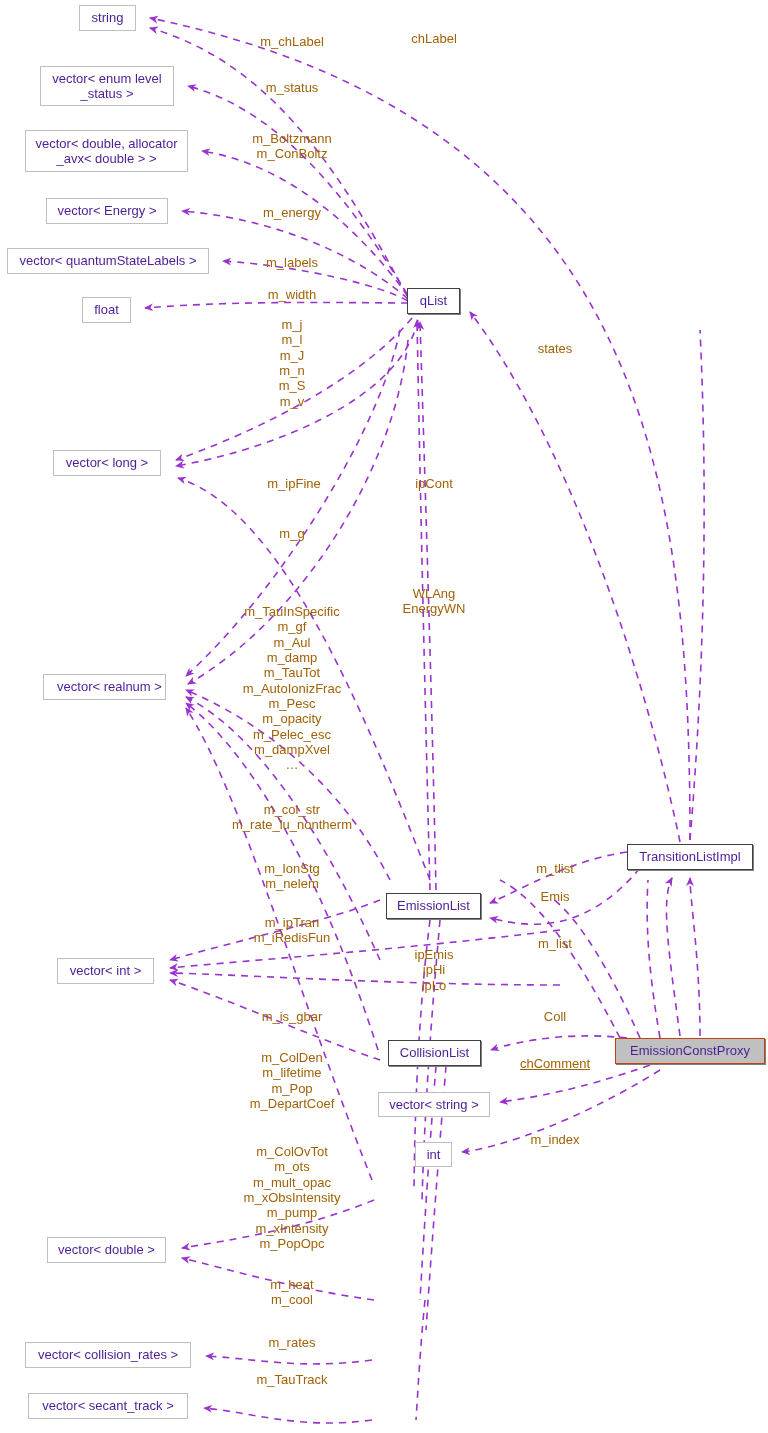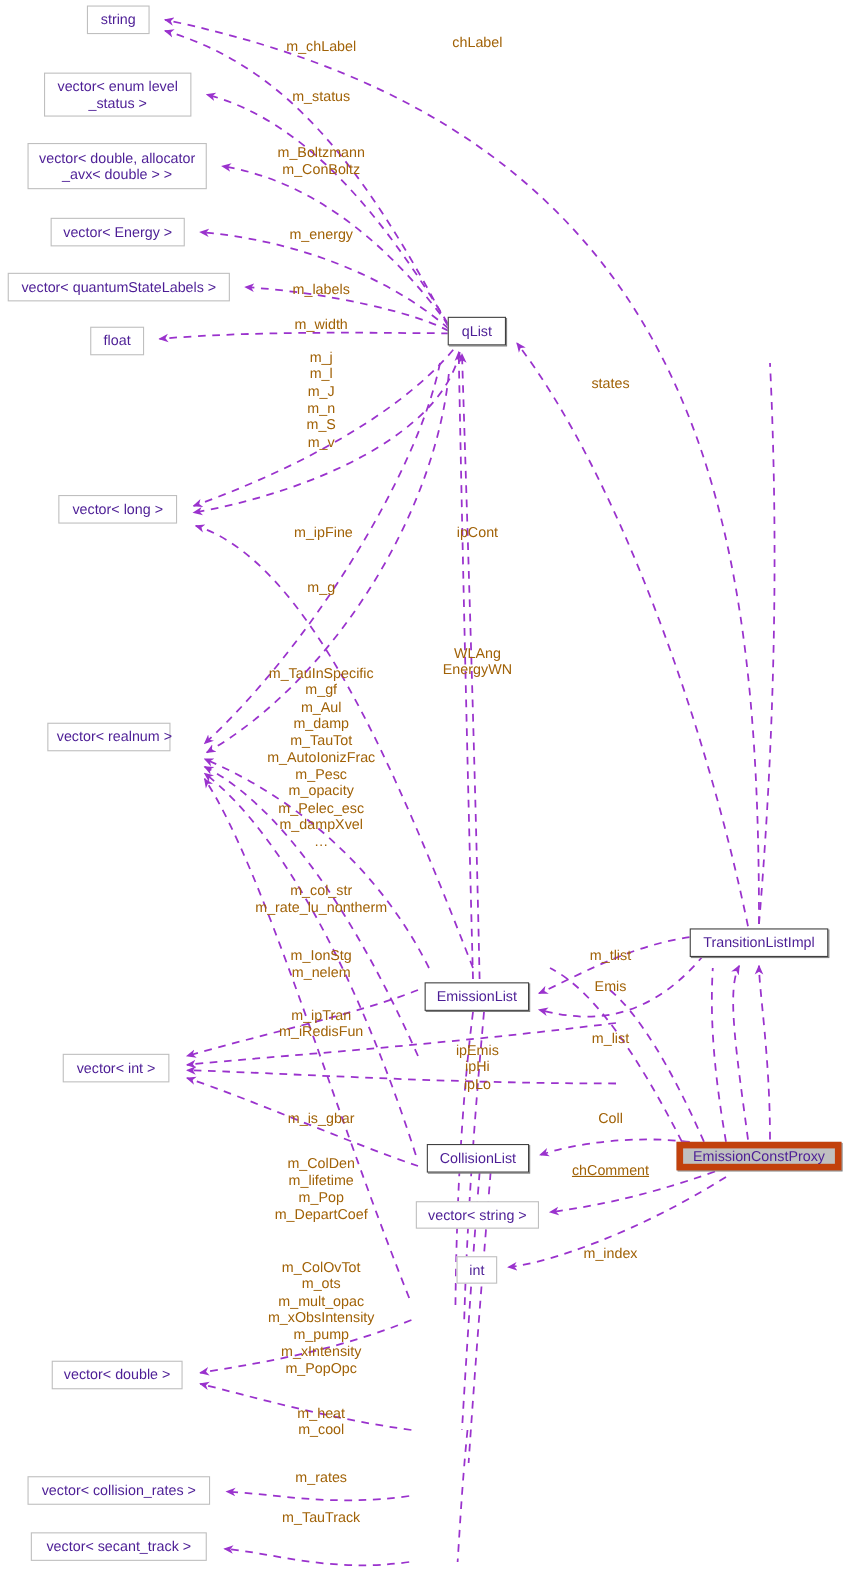--- a/index.html
+++ b/index.html
@@ -24,21 +24,21 @@
     background:#ffffff;
     border:1px solid #bfbfbf;
     z-index:5;
   }
   .node.key{
     border:1px solid #404040;
     box-shadow:1px 1px 0 0 #808080;
   }
   .node.current{
     background:#c0c0c0;
-    border:6px solid #c2410c;
+    border:1px solid #c2410c;
     box-shadow:1px 1px 0 0 #808080;
   }
   .edge-label{
     position:absolute;
     font-size:13px;
     color:#a16207;
     line-height:1.18;
     white-space:pre;
     text-align:center;
     z-index:4;
@@ -139,21 +139,21 @@
   <div class="node plain" style="left:46px;top:198px;width:122px;height:26px;">vector&lt; Energy &gt;</div>
 
   <div class="node plain" style="left:7px;top:248px;width:202px;height:26px;">vector&lt; quantumStateLabels &gt;</div>
 
   <div class="node plain" style="left:82px;top:297px;width:49px;height:26px;">float</div>
 
   <div class="node key" style="left:407px;top:288px;width:53px;height:26px;">qList</div>
 
   <div class="node plain" style="left:53px;top:450px;width:108px;height:26px;">vector&lt; long &gt;</div>
 
-  <div class="node plain" style="left:43px;top:657px;width:112px;height:26px;padding-left:10px;">vector&lt; realnum &gt;</div>
+  <div class="node plain" style="left:43px;top:674px;width:123px;height:26px;padding-left:10px;">vector&lt; realnum &gt;</div>
 
   <div class="node key" style="left:627px;top:844px;width:126px;height:26px;">TransitionListImpl</div>
 
   <div class="node key" style="left:386px;top:893px;width:95px;height:26px;">EmissionList</div>
 
   <div class="node plain" style="left:57px;top:958px;width:97px;height:26px;text-align:right;">vector&lt; int &gt;</div>
 
   <div class="node key" style="left:388px;top:1040px;width:93px;height:26px;">CollisionList</div>
 
   <div class="node current" style="left:615px;top:1038px;width:150px;height:26px;">EmissionConstProxy</div>

